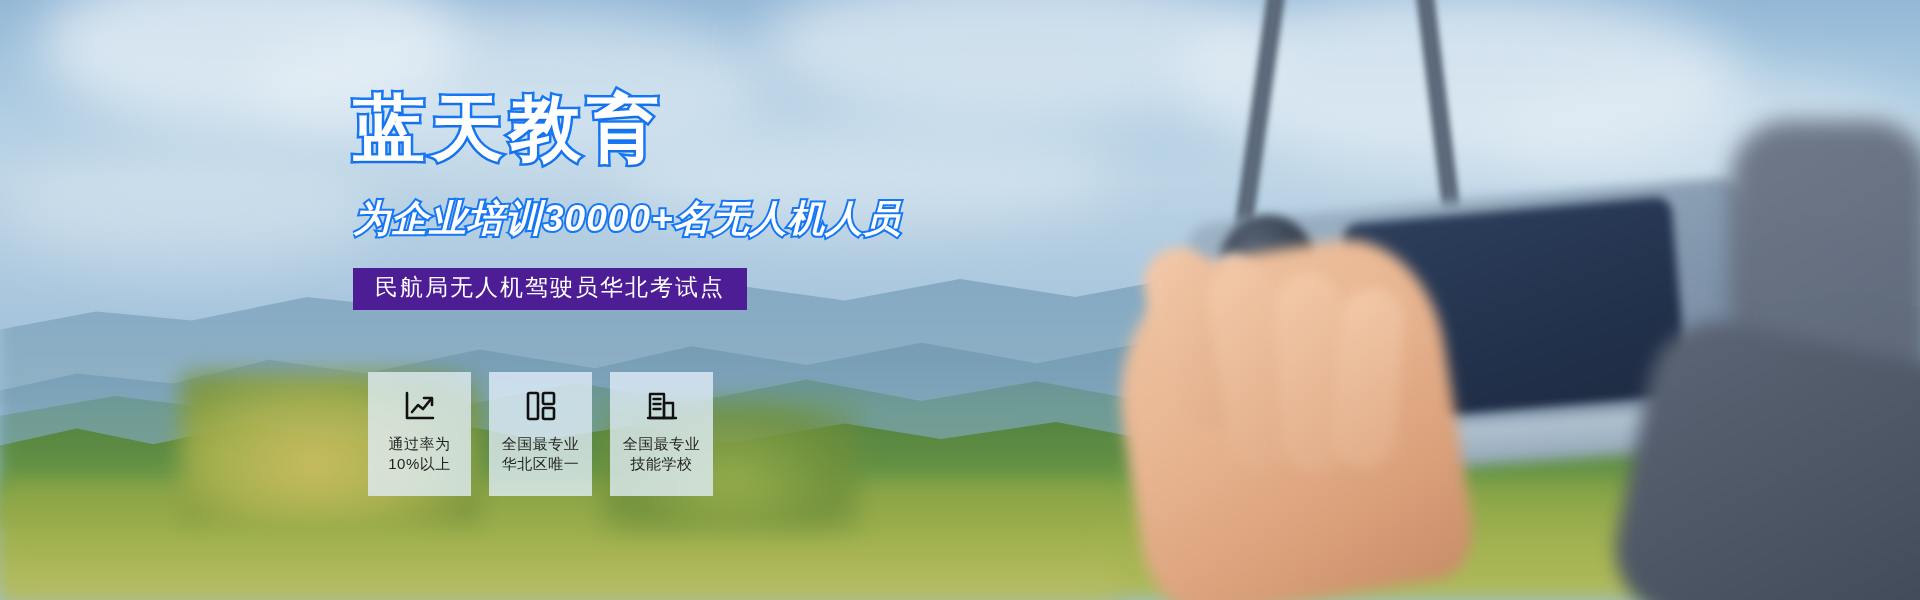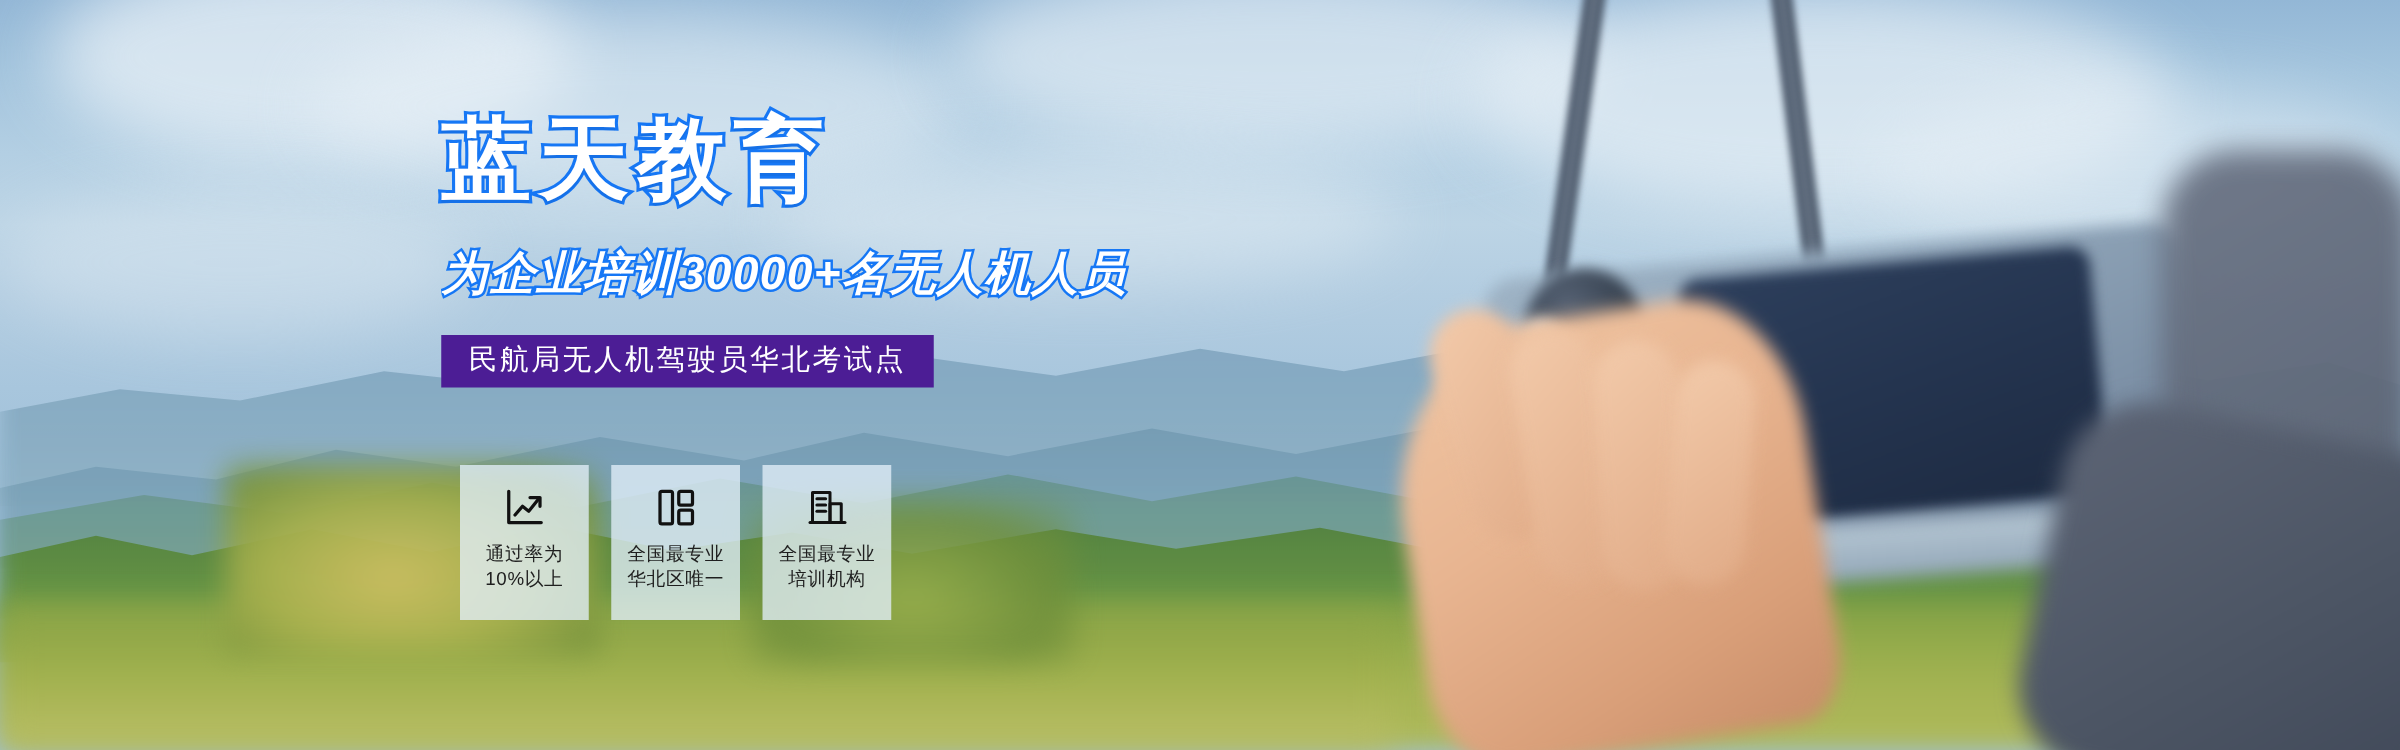--- a/index.html
+++ b/index.html
@@ -300,19 +300,19 @@
             <rect x="4" y="4" width="14" height="24"></rect>
             <rect x="18" y="13" width="9" height="15"></rect>
             <line x1="7.5" y1="9" x2="14.5" y2="9"></line>
             <line x1="7.5" y1="14" x2="14.5" y2="14"></line>
             <line x1="7.5" y1="19" x2="14.5" y2="19"></line>
             <line x1="2" y1="28" x2="30" y2="28"></line>
           </svg>
         </span>
         <div class="card-text">
           <div>全国最专业</div>
-          <div>培训机构</div>
+          <div>技能学校</div>
         </div>
       </div>
 
     </div>
   </div>
 </div>
 
 </body></html>

